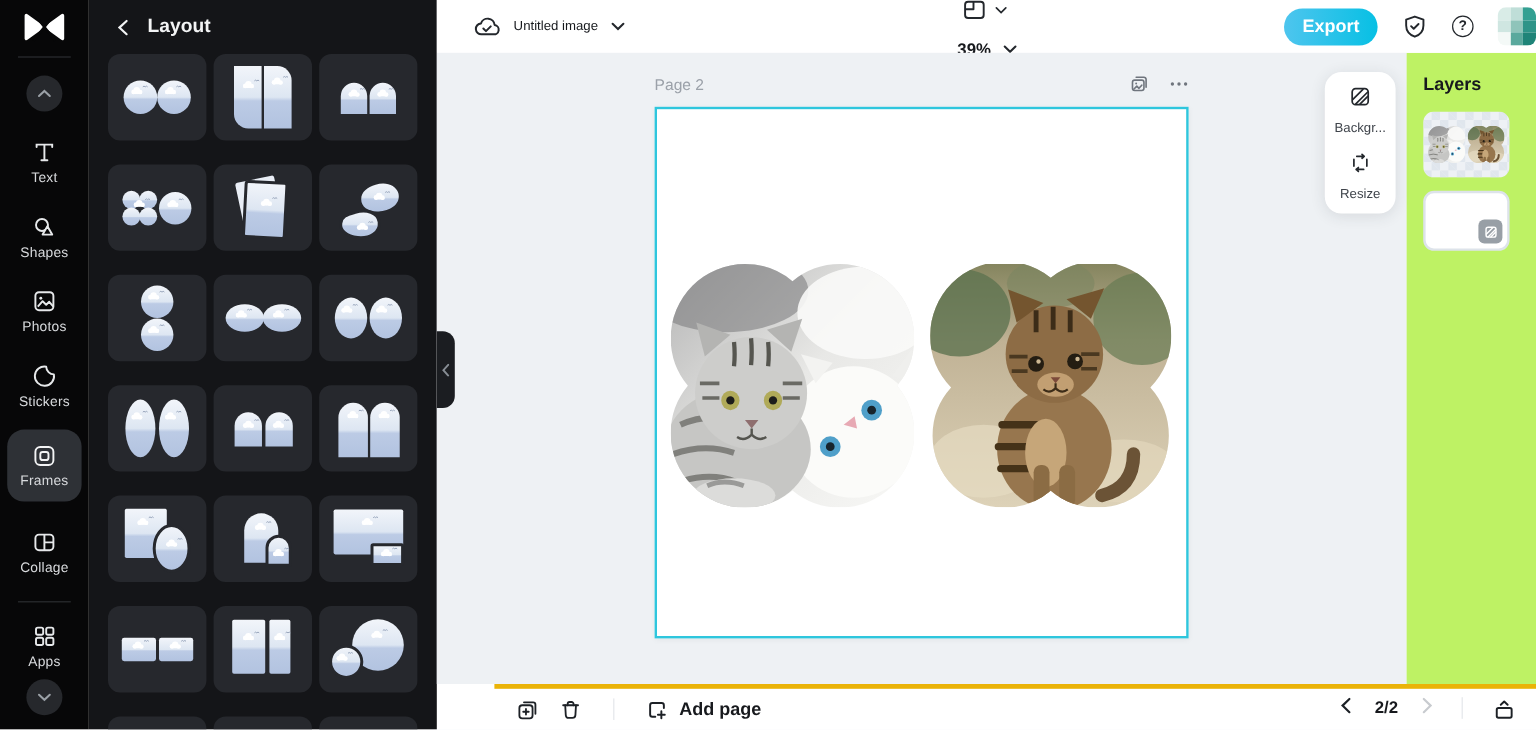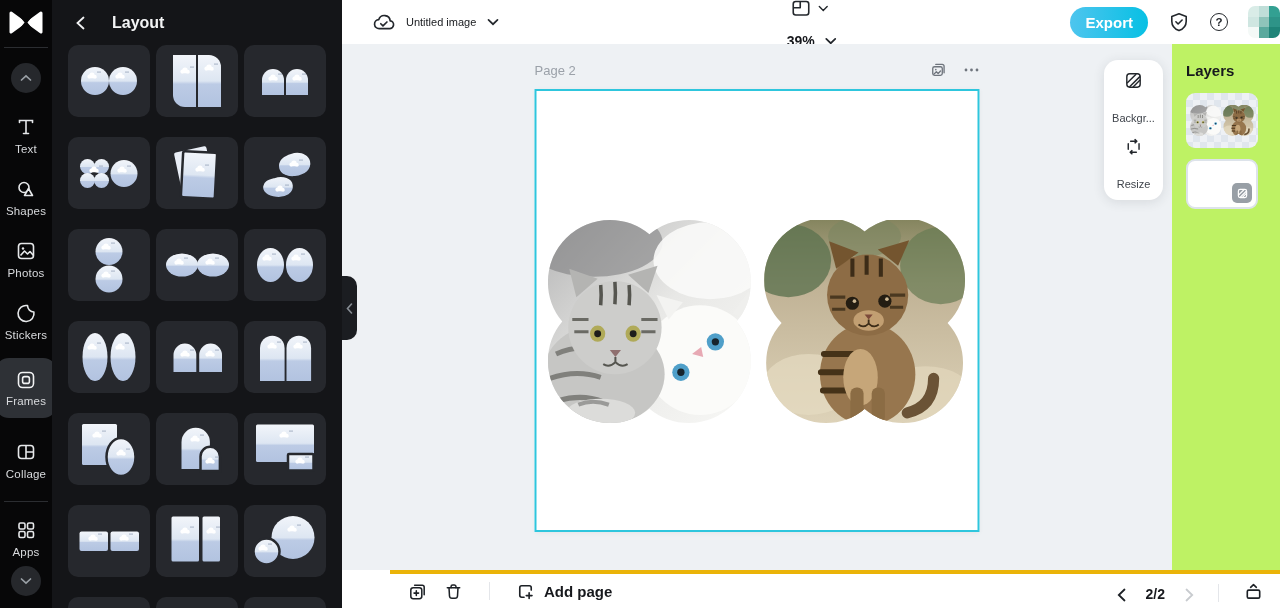--- a/index.html
+++ b/index.html
@@ -1,37 +1,37 @@
 <!DOCTYPE html>
 <html><head>
 <meta charset="utf-8">
 <style>
   * { margin:0; padding:0; box-sizing:border-box; }
   html,body { width:1280px; height:608px; overflow:hidden; background:#fff;
     font-family:"Liberation Sans", sans-serif; }
   #app { width:1280px; height:608px; display:flex; position:relative; }
 
   
-  .rail { width:52px; background:#070708; flex-shrink:0; display:flex; flex-direction:column;
+  .rail { width:74px; background:#070708; flex-shrink:0; display:flex; flex-direction:column;
     align-items:center; }
   .logo { margin-top:9px; }
   .rail-divider { width:44px; height:1px; background:#2b2d31; margin-top:11px; }
   .circle-btn { width:30px; height:30px; border-radius:50%; background:#26282c; display:flex;
     align-items:center; justify-content:center; margin-top:15px; cursor:pointer; }
   .rail-item { display:flex; flex-direction:column; align-items:center; gap:5px; margin-top:23px;
     cursor:pointer; }
   .rail-item .lbl { font-size:11.5px; color:#d8dadd; letter-spacing:.2px; }
   .rail-item.selected { width:62px; height:60px; background:#2e3136; border-radius:14px;
     justify-content:center; margin-top:17px; gap:4px; }
   .rail-divider2 { width:44px; height:1px; background:#2b2d31; margin-top:21px; }
   .rail-bottom { margin-top:auto; margin-bottom:12px; }
 
   
   .panel { width:290px; background:#141518; flex-shrink:0; display:flex; flex-direction:column; }
-  .panel-header { display:flex; align-items:center; gap:24px; padding:14px 16px 0 22px; }
+  .panel-header { display:flex; align-items:center; gap:13px; padding:14px 16px 0 22px; }
   .panel-title { color:#f3f4f5; font-size:16px; font-weight:bold; }
   .thumb-grid { margin:13px 16px 0; display:grid; grid-template-columns:repeat(3,82px);
     grid-auto-rows:72px; gap:20px 6px; overflow:hidden; flex:1; }
   .thumb { width:82px; height:72px; background:#26282d; border-radius:10px; cursor:pointer;
     overflow:hidden; }
 
   
   .main { flex:1; display:flex; flex-direction:column; min-width:0; }
 
   
@@ -66,21 +66,21 @@
   .page-head-icons { display:flex; align-items:center; gap:16px; }
   .page { position:absolute; top:45px; left:50%; transform:translateX(-50%); width:445px;
     height:443px; background:#fff; border:2px solid #2ec6dd; box-shadow:0 1px 5px rgba(0,0,0,.05); }
   .cats { position:absolute; left:11px; top:129px; }
   .collapse-handle { position:absolute; left:0; top:232px; width:15px; height:64px;
     background:#1b1d21; border-radius:0 10px 10px 0; display:flex; align-items:center;
     justify-content:center; cursor:pointer; }
   .float-tools { position:absolute; top:16px; right:9px; width:59px; background:#fff;
     border-radius:14px; box-shadow:0 2px 12px rgba(40,50,60,.12); padding:10px 2px;
     display:flex; flex-direction:column; gap:12px; }
-  .float-item { display:flex; flex-direction:column; align-items:center; gap:21px; cursor:pointer; }
+  .float-item { display:flex; flex-direction:column; align-items:center; gap:10px; cursor:pointer; }
   .float-item .lbl { font-size:11px; color:#3f444b; max-width:52px; overflow:hidden;
     white-space:nowrap; }
 
   
   .layers { width:108px; background:#bef264; flex-shrink:0; padding:18px 0 0 14px;
     box-shadow:-3px 0 8px rgba(30,40,50,.04); }
   .layers-title { font-size:15px; font-weight:bold; color:#17191d; margin-bottom:14px; }
   .layer-card { width:72px; border-radius:9px; cursor:pointer; position:relative; }
   .layer-card.first { height:55px; margin-bottom:11px; display:flex; align-items:center;
     justify-content:center; background-color:#eef1f5;
@@ -89,21 +89,21 @@
       linear-gradient(45deg,#e0e6ed 25%,transparent 25%,transparent 75%,#e0e6ed 75%);
     background-size:14px 14px; background-position:0 0,7px 7px; }
   .layer-card.second { height:50px; background:#fff; border:2px solid #dde3ea; }
   .layer-badge { position:absolute; right:4px; bottom:4px; width:20px; height:20px;
     border-radius:5px; background:#989fa6; display:flex; align-items:center; justify-content:center; }
 
   
   .bottombar { height:38px; background:#fff; border-top:4px solid #eab308; display:flex;
     align-items:center; justify-content:space-between; padding:0 16px 0 17px; flex-shrink:0;margin-left:48px; }
   .bb-left { display:flex; align-items:center; gap:15px; }
-  .bb-right { display:flex; align-items:flex-end; gap:14px; }
+  .bb-right { display:flex; align-items:flex-start; gap:14px; }
   .add-page { display:flex; align-items:center; gap:8px; cursor:pointer; }
   .add-page .lbl { font-size:15px; color:#17191d; font-weight:bold; }
   .page-ind { font-size:14px; font-weight:bold; color:#17191d; margin:0 6px; }
   .icon-btn { display:flex; align-items:center; justify-content:center; cursor:pointer;
     background:none; border:none; padding:0; }
   svg { display:block; }
 </style>
 </head>
 <body>
 

